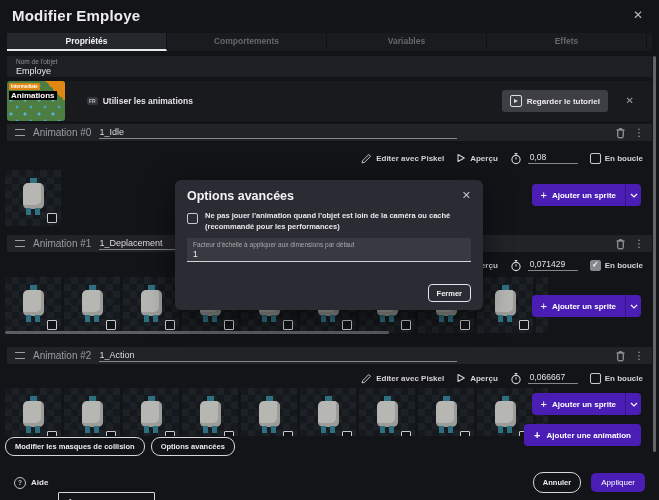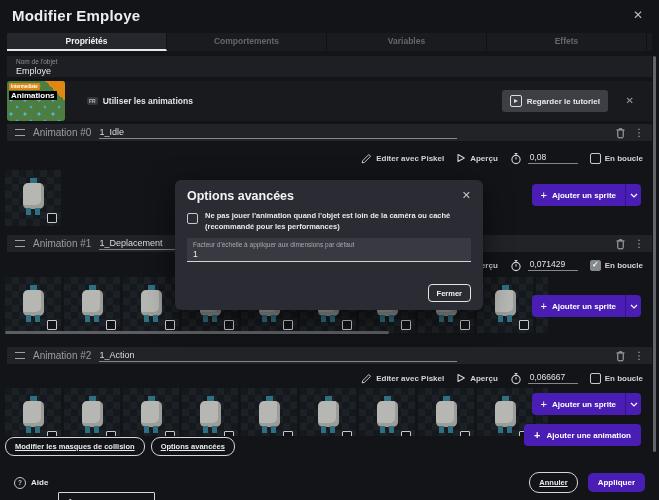--- a/index.html
+++ b/index.html
@@ -83,32 +83,32 @@
   .btn-purple .main{background:#4a1db5;display:flex;align-items:center;gap:5px;padding:0 9px;
                     font-size:8px;font-weight:bold;color:#fff;}
   .btn-purple .plus{font-size:11px;font-weight:normal;}
   .btn-purple .arrow{width:15px;background:#4a1db5;border-left:1px solid #36128a;display:flex;align-items:center;justify-content:center;}
   .btn-purple-solid{height:22px;background:#4a1db5;border-radius:4px;display:flex;align-items:center;gap:6px;
                     padding:0 10px;font-size:8px;font-weight:bold;color:#fff;cursor:pointer;}
 
   
   .actions{top:437px;left:5px;display:flex;gap:6px;}
   .btn-outline{height:17px;border:1px solid #d6d7da;border-radius:9px;display:flex;align-items:center;
-               padding:0 9px;font-size:7.5px;font-weight:bold;color:#ebebee;background:transparent;cursor:pointer;gap:5px;text-decoration:underline;}
+               padding:0 9px;font-size:7.5px;font-weight:bold;color:#ebebee;background:transparent;cursor:pointer;gap:5px;}
 
   
   .footer{left:0;right:0;bottom:0;height:35px;display:flex;align-items:center;padding:0 14px;gap:10px;background:#131418;}
   .help{display:flex;align-items:center;gap:5px;cursor:pointer;}
   .help-circle{width:10px;height:10px;border:1px solid #c3c5ca;border-radius:50%;display:flex;align-items:center;
                justify-content:center;font-size:6.5px;font-weight:bold;color:#c3c5ca;}
   .help-lbl{font-size:8px;font-weight:bold;color:#e6e6e9;}
   .btn-preview{height:19px;border-radius:1px;margin-top:40px;}
   .btn-cancel{height:19px;border-radius:10px;}
   .btn-apply{height:19px;background:#4a1db5;border-radius:5px;display:flex;align-items:center;padding:0 10px;
-             font-size:8px;font-weight:bold;color:#fff;cursor:pointer;}
+             font-size:8px;font-weight:normal;color:#fff;cursor:pointer;}
 
   
   .vscroll{top:56px;right:3px;width:3px;height:396px;background:#63656b;border-radius:2px;cursor:pointer;}
 
   
   .modal{top:180px;left:175px;width:308px;height:130px;background:#2b2c33;border-radius:6px;z-index:20;
          box-shadow:0 8px 28px rgba(0,0,0,.6);box-sizing:border-box;padding:9px 12px;}
   .modal-head{display:flex;align-items:flex-start;}
   .modal-title{font-size:12.5px;font-weight:bold;color:#f3f3f5;}
   .modal-close{margin-left:auto;font-size:11px;color:#c2c4c9;cursor:pointer;}

